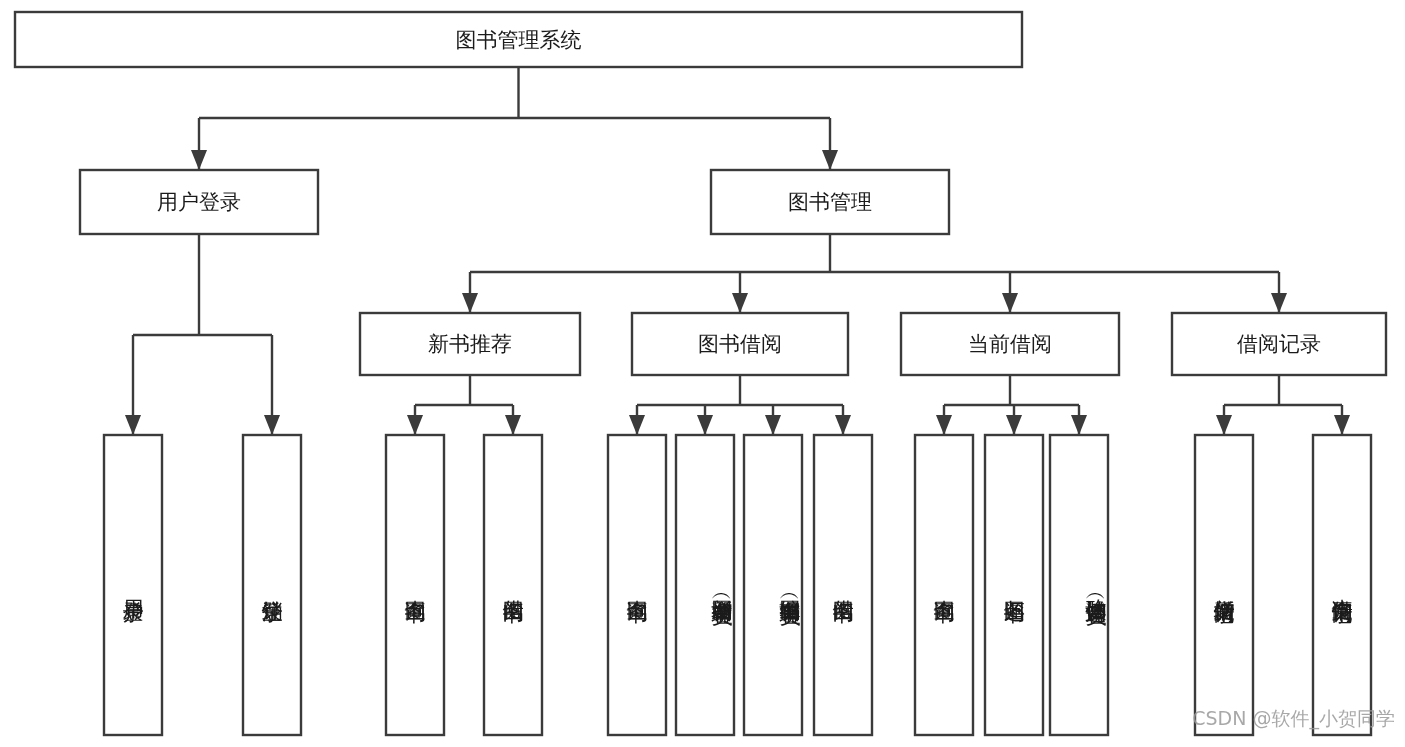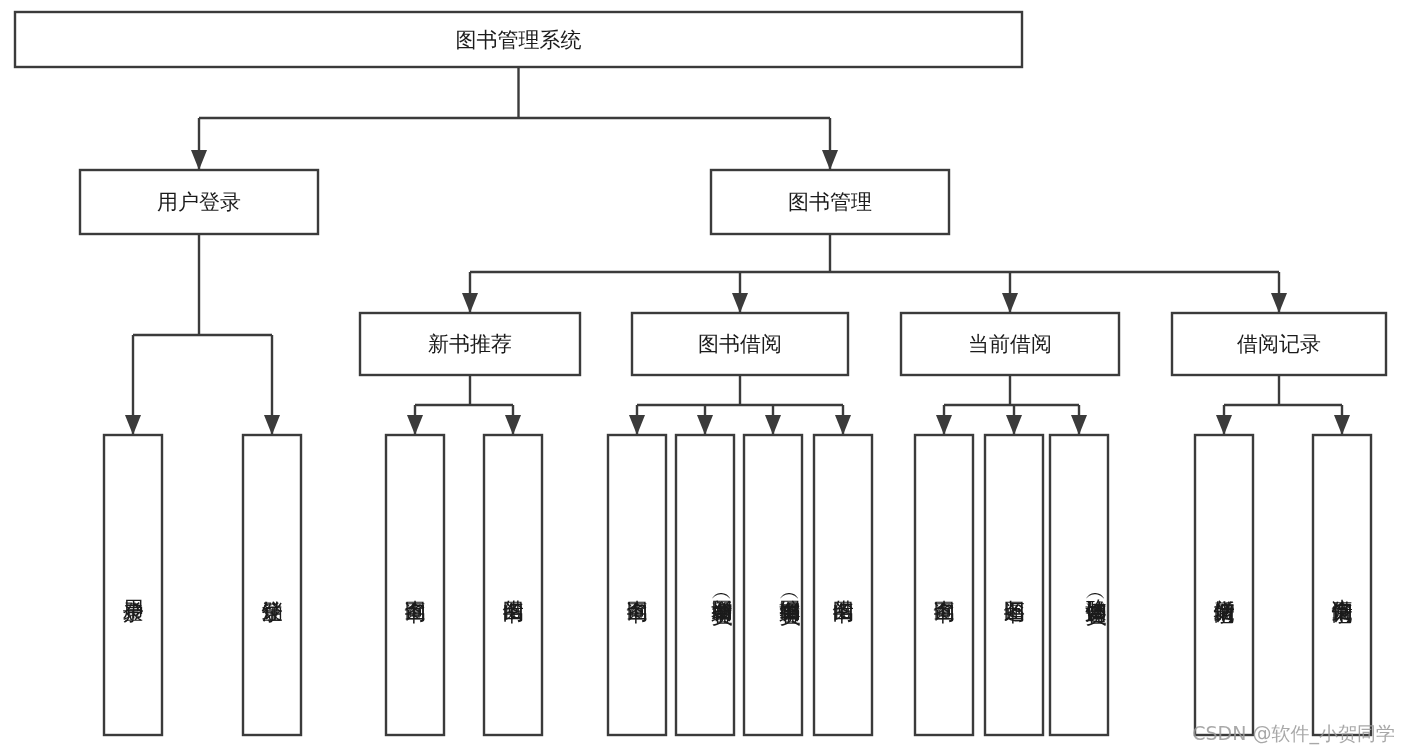--- a/index.html
+++ b/index.html
@@ -12,21 +12,21 @@
   .node-label{fill:#1b1b1b;font-size:21px;
               font-family:"DejaVu Sans","Liberation Sans",sans-serif;}
   .node-label.horiz{text-anchor:middle;dominant-baseline:middle;}
   .leaf-label-box{font-size:21px;color:#1b1b1b;line-height:1.06;
                   writing-mode:vertical-rl;text-orientation:upright;
                   width:100%;height:100%;display:flex;
                   justify-content:center;align-items:center;
                   letter-spacing:1px;
                   font-family:"DejaVu Sans","Liberation Sans",sans-serif;}
   .leaf-label-box.top{align-items:flex-start;padding-top:2px;box-sizing:border-box;}
-  .watermark{position:absolute;right:10px;bottom:0;font-size:19px;
+  .watermark{position:absolute;right:10px;bottom:15px;font-size:19px;
              color:#9a9a9a;opacity:.85;white-space:nowrap;
              font-family:"DejaVu Sans","Liberation Sans",sans-serif;}
 </style>
 </head>
 <body>
 
 <svg id="diagram" viewBox="0 0 1405 747">
   <g id="edge-layer">
       <line x1="518.5" y1="67" x2="518.5" y2="118" class="edge"></line>
       <line x1="199" y1="118" x2="830" y2="118" class="edge"></line>

